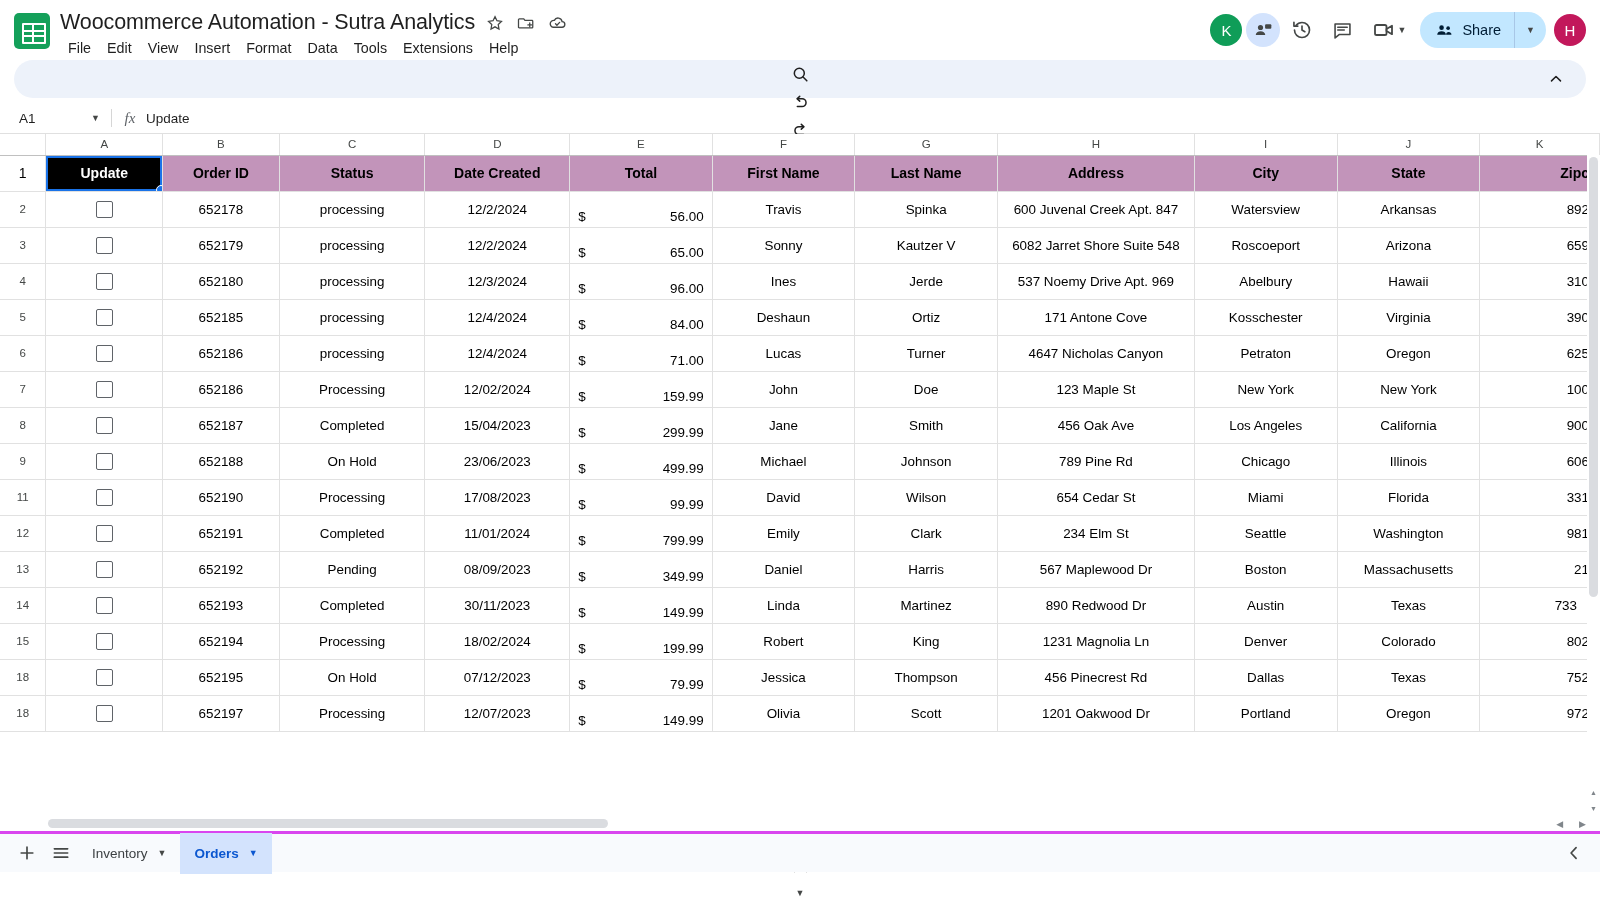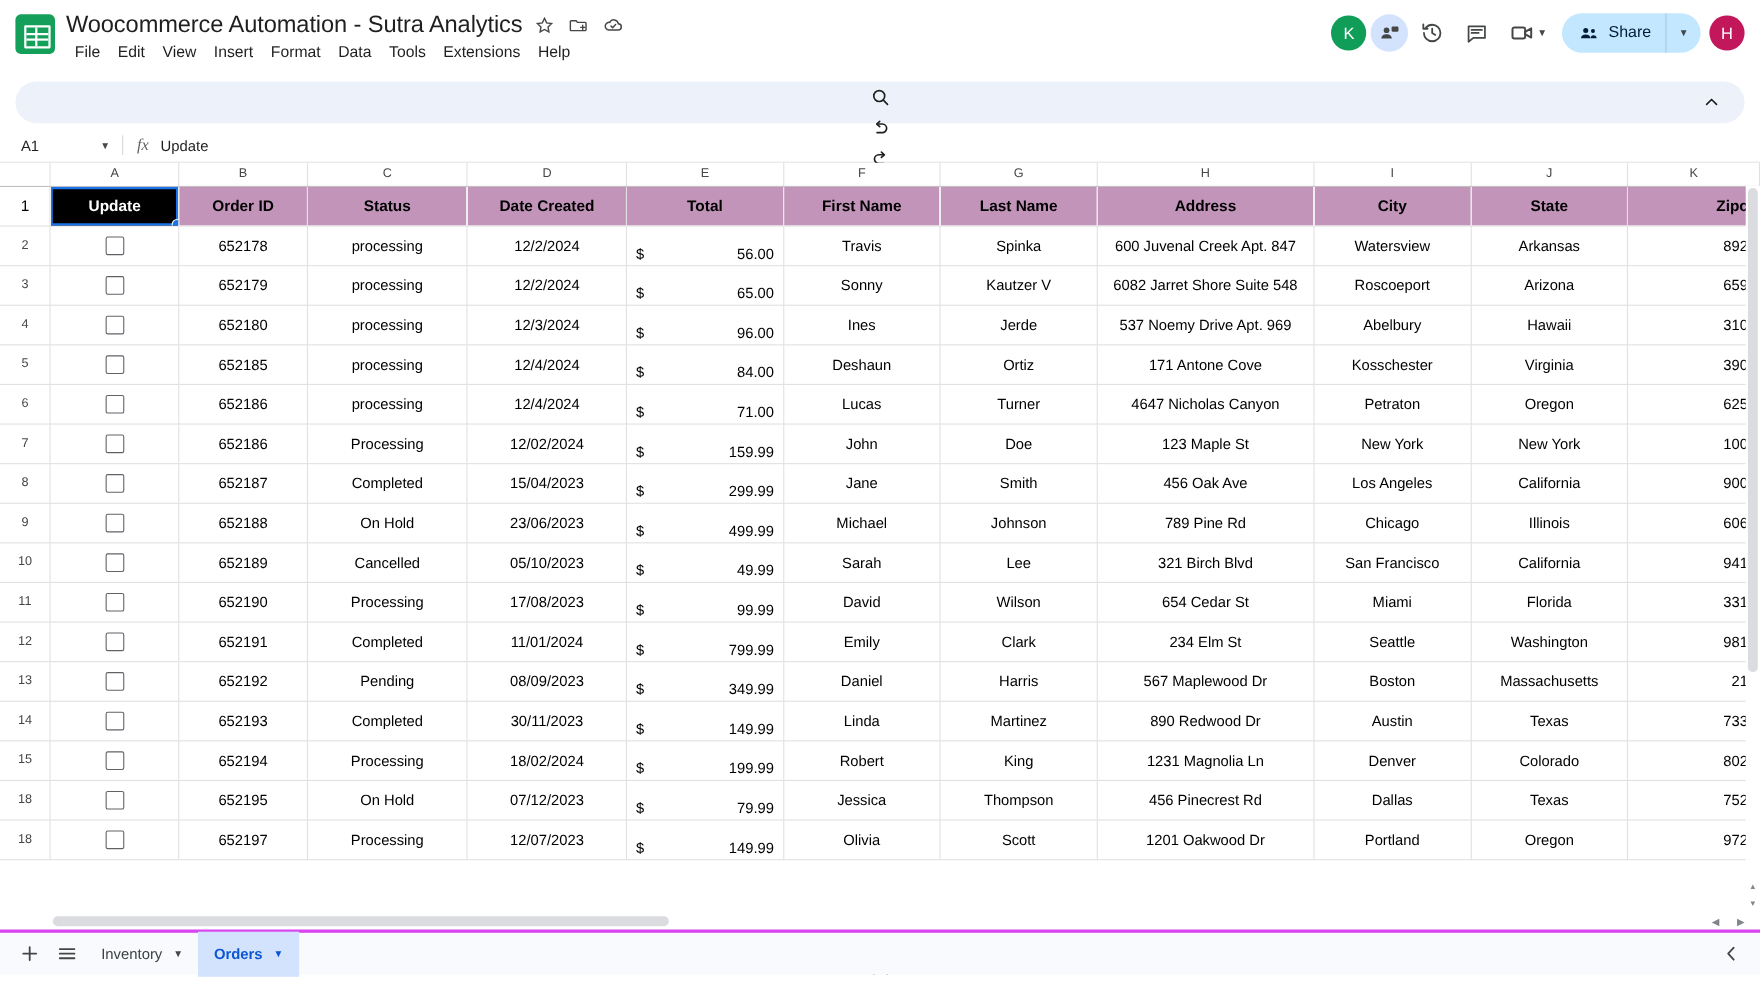--- a/index.html
+++ b/index.html
@@ -6,21 +6,21 @@
   html, body {
     width: 1600px; height: 900px;
     font-family: "Liberation Sans", sans-serif;
     background: #ffffff;
     overflow: hidden;
     -webkit-font-smoothing: antialiased;
   }
 
   
   .topbar {
-    height: 74px;
+    height: 60px;
     display: flex;
     align-items: flex-start;
     padding: 8px 14px 0 14px;
     background: #ffffff;
     position: relative;
   }
   .sheets-logo {
     width: 36px; height: 36px;
     margin-top: 5px;
     margin-right: 10px;
@@ -867,37 +867,20 @@
             <span class="amt">499.99</span>
           </td>
           <td>Michael</td>
           <td>Johnson</td>
           <td>789 Pine Rd</td>
           <td>Chicago</td>
           <td>Illinois</td>
           <td style="text-align:right;padding-right:10px;">606</td>
         </tr>
         <tr>
-          <td class="rownum">10</td>
-          <td><span class="cb"></span></td>
-          <td>652189</td>
-          <td>Cancelled</td>
-          <td>05/10/2023</td>
-          <td class="money">
-            <span class="sym">$</span>
-            <span class="amt">49.99</span>
-          </td>
-          <td>Sarah</td>
-          <td>Lee</td>
-          <td>321 Birch Blvd</td>
-          <td>San Francisco</td>
-          <td>California</td>
-          <td style="text-align:right;padding-right:10px;">941</td>
-        </tr>
-        <tr>
           <td class="rownum">11</td>
           <td><span class="cb"></span></td>
           <td>652190</td>
           <td>Processing</td>
           <td>17/08/2023</td>
           <td class="money">
             <span class="sym">$</span>
             <span class="amt">99.99</span>
           </td>
           <td>David</td>
@@ -949,21 +932,21 @@
           <td>30/11/2023</td>
           <td class="money">
             <span class="sym">$</span>
             <span class="amt">149.99</span>
           </td>
           <td>Linda</td>
           <td>Martinez</td>
           <td>890 Redwood Dr</td>
           <td>Austin</td>
           <td>Texas</td>
-          <td style="text-align:right;padding-right:10px;">733</td>
+          <td style="text-align:right;padding-right:22px;">733</td>
         </tr>
         <tr>
           <td class="rownum">15</td>
           <td><span class="cb"></span></td>
           <td>652194</td>
           <td>Processing</td>
           <td>18/02/2024</td>
           <td class="money">
             <span class="sym">$</span>
             <span class="amt">199.99</span>

